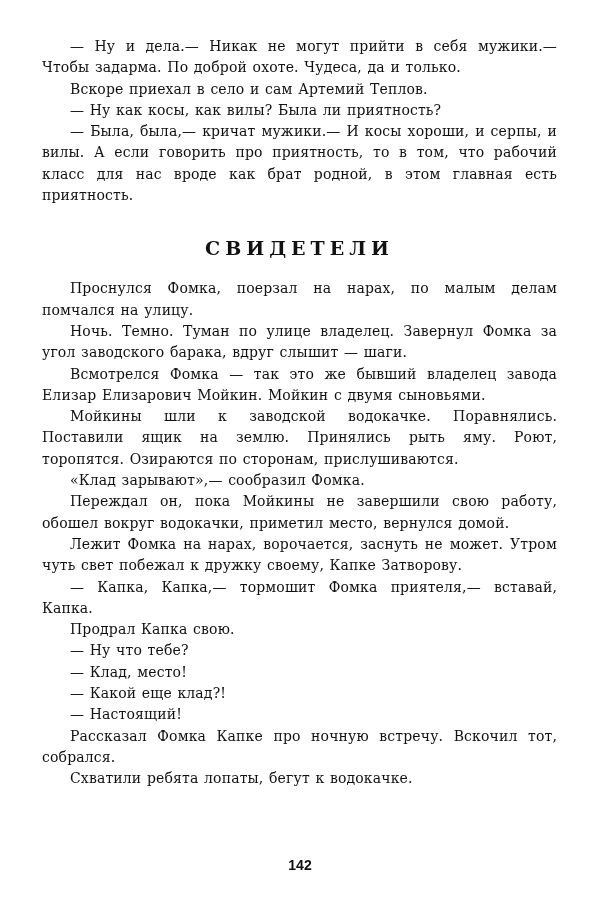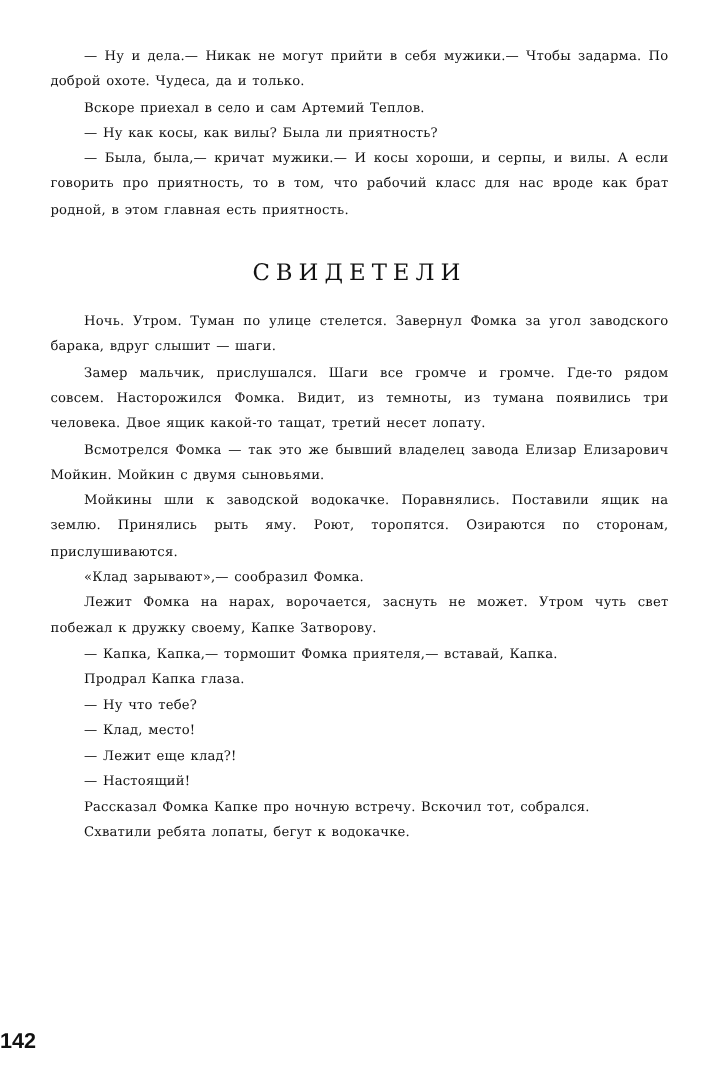--- a/index.html
+++ b/index.html
@@ -16,69 +16,71 @@
       color: #111111;
     }
     .page {
       position: absolute;
       left: 42px;
       top: 36px;
       width: 515px;
     }
     .para {
       margin: 0;
-      font-size: 11px;
+      font-size: 14px;
       line-height: 21.3px;
       text-align: justify;
       text-indent: 28px;
       letter-spacing: 0.15px;
       word-spacing: 1px;
     }
     .title {
       margin: 0;
       text-align: center;
       font-size: 19px;
       letter-spacing: 5px;
       line-height: 24px;
       padding-top: 30px;
       padding-bottom: 18px;
-      font-weight: normal;
+      font-weight: bold;
     }
     .page-number {
       position: absolute;
       left: 0;
       width: 600px;
       top: 857px;
+      text-align: center;
       font-family: "Liberation Sans", sans-serif;
-      font-size: 18px;
+      font-size: 14px;
       font-weight: bold;
       color: #111;
     }
   </style>
 </head>
 <body>
 
 <div class="page">
   <p class="para">— Ну и дела.— Никак не могут прийти в себя мужики.— Чтобы задарма. По доброй охоте. Чудеса, да и только.</p>
   <p class="para">Вскоре приехал в село и сам Артемий Теплов.</p>
   <p class="para">— Ну как косы, как вилы? Была ли приятность?</p>
   <p class="para">— Была, была,— кричат мужики.— И косы хороши, и серпы, и вилы. А если говорить про приятность, то в том, что рабочий класс для нас вроде как брат родной, в этом главная есть приятность.</p>
 
   <h2 class="title">СВИДЕТЕЛИ</h2>
 
-  <p class="para">Ночь. Утром. Туман по улице стелется. Завернул Фомка за угол заводского барака, вдруг слышит — шаги.</p>
-  <p class="para">Замер мальчик, прислушался. Шаги все громче и громче. Где-то рядом совсем. Насторожился Фомка. Видит, из темноты, из тумана появились три человека. Двое ящик какой-то тащат, третий несет лопату.</p>
+  <p class="para">Проснулся Фомка, поерзал на нарах, по малым делам помчался на улицу.</p>
+  <p class="para">Ночь. Темно. Туман по улице владелец. Завернул Фомка за угол заводского барака, вдруг слышит — шаги.</p>
   <p class="para">Всмотрелся Фомка — так это же бывший владелец завода Елизар Елизарович Мойкин. Мойкин с двумя сыновьями.</p>
   <p class="para">Мойкины шли к заводской водокачке. Поравнялись. Поставили ящик на землю. Принялись рыть яму. Роют, торопятся. Озираются по сторонам, прислушиваются.</p>
   <p class="para">«Клад зарывают»,— сообразил Фомка.</p>
+  <p class="para">Переждал он, пока Мойкины не завершили свою работу, обошел вокруг водокачки, приметил место, вернулся домой.</p>
   <p class="para">Лежит Фомка на нарах, ворочается, заснуть не может. Утром чуть свет побежал к дружку своему, Капке Затворову.</p>
   <p class="para">— Капка, Капка,— тормошит Фомка приятеля,— вставай, Капка.</p>
-  <p class="para">Продрал Капка глаза.</p>
+  <p class="para">Продрал Капка свою.</p>
   <p class="para">— Ну что тебе?</p>
   <p class="para">— Клад, место!</p>
-  <p class="para">— Лежит еще клад?!</p>
+  <p class="para">— Какой еще клад?!</p>
   <p class="para">— Настоящий!</p>
   <p class="para">Рассказал Фомка Капке про ночную встречу. Вскочил тот, собрался.</p>
   <p class="para">Схватили ребята лопаты, бегут к водокачке.</p>
 
 </div>
 
 <div class="page-number">142</div>
 
 </body></html>

